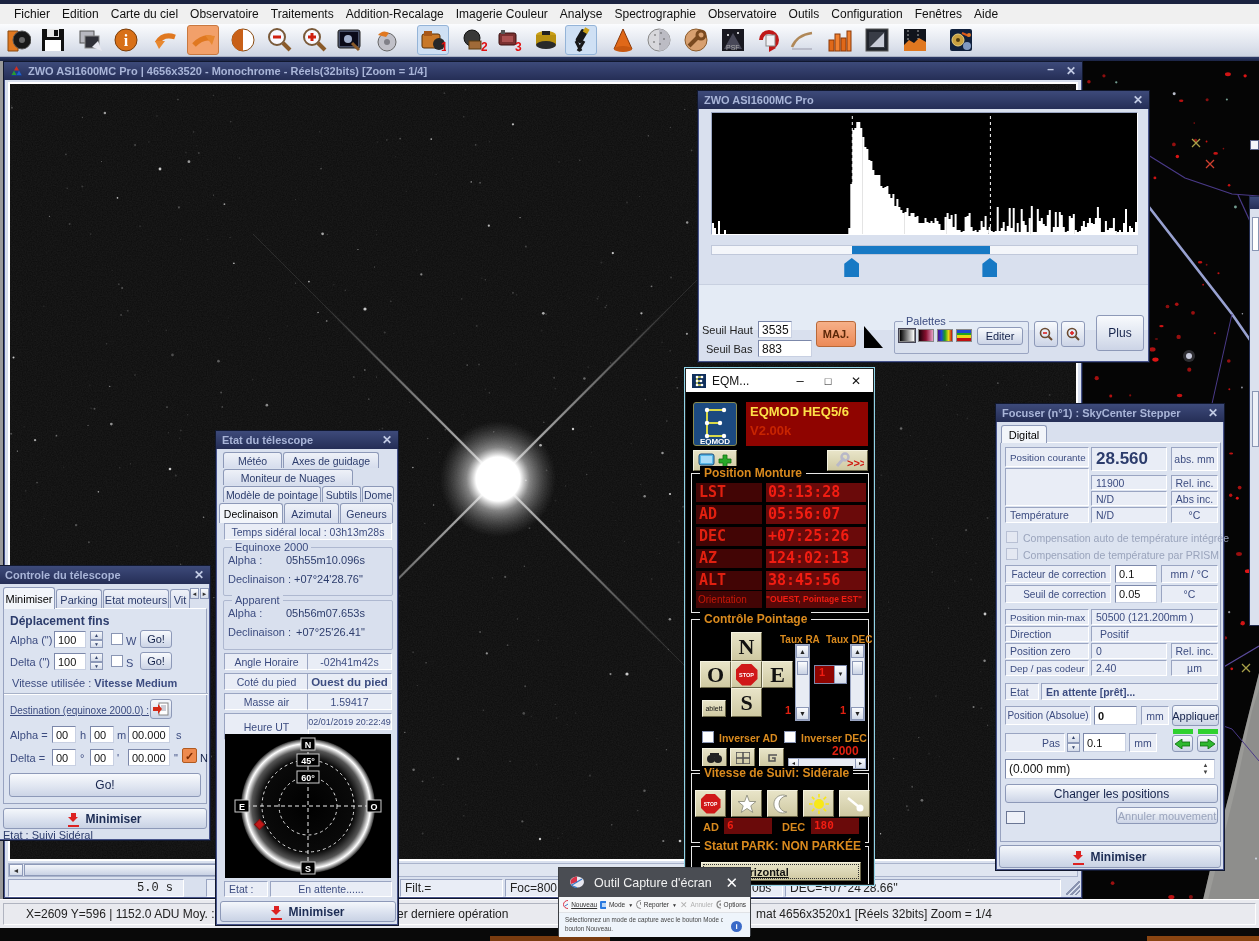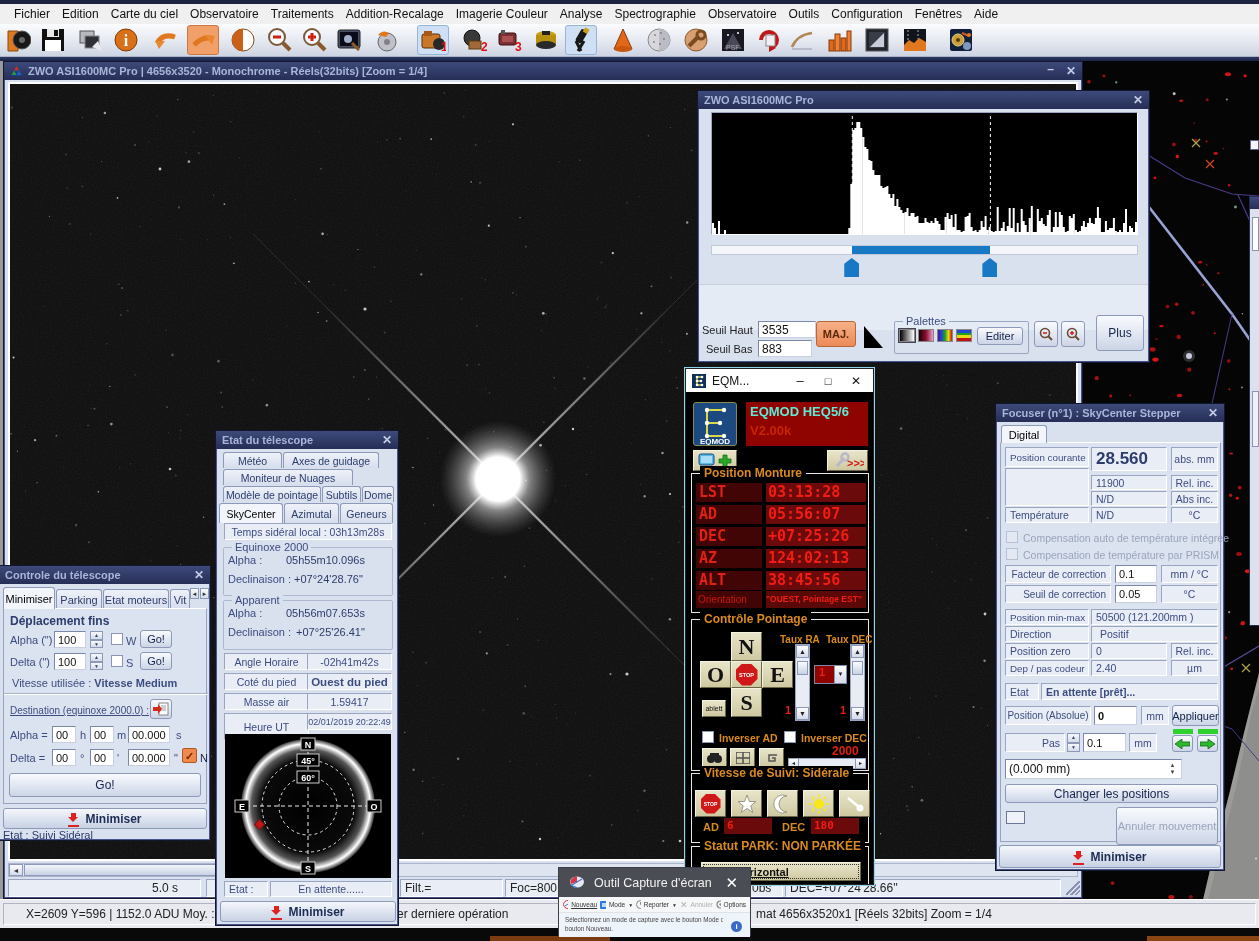--- a/index.html
+++ b/index.html
@@ -1115,21 +1115,21 @@
         <line x1="733" y1="150" x2="243" y2="640" stroke="#fff" stroke-width="0.8" opacity="0.13"></line>
         <circle cx="488" cy="395" r="58" fill="url(#halo)"></circle>
         <circle cx="488" cy="395" r="21" fill="#fff"></circle>
       </svg>
   </div>
   <div style="position:absolute;left:4px;top:801px;width:1070px;height:14px;background:#dfe5f0;border:1px solid #aab4cc;">
     <div style="position:absolute;left:0;top:0;width:14px;height:12px;background:linear-gradient(#fbfcfe,#d4dbe9);border:1px solid #8d99b8;font-size:7px;color:#333;text-align:center;line-height:11px;">◄</div>
     <div style="position:absolute;left:15px;top:0;width:300px;height:12px;background:linear-gradient(#f2f5fa,#c9d2e4);border:1px solid #8d99b8;"></div>
   </div>
   <div style="position:absolute;left:2px;top:816px;width:1076px;height:20px;">
-    <div class="sunk" style="position:absolute;left:2px;top:1px;width:193px;height:18px;justify-content:flex-end;padding-right:22px;font-size:12px;color:#222;">5.0 s</div>
+    <div class="sunk" style="position:absolute;left:2px;top:1px;width:176px;height:18px;justify-content:flex-end;padding-right:10px;font-size:12px;color:#222;font-family:Liberation Mono, monospace;">5.0 s</div>
     <div class="sunk" style="position:absolute;left:200px;top:1px;width:192px;height:18px;"></div>
     <div class="sunk left" style="position:absolute;left:394px;top:1px;width:103px;height:18px;font-size:12px;color:#222;">Filt.=</div>
     <div class="sunk left" style="position:absolute;left:499px;top:1px;width:240px;height:18px;font-size:12px;color:#222;">Foc=800.0</div>
     <div class="sunk left" style="position:absolute;left:741px;top:1px;width:36px;height:18px;font-size:12px;color:#222;">0bs</div>
     <div class="sunk left" style="position:absolute;left:779px;top:1px;width:276px;height:18px;font-size:12px;color:#222;">DEC=+07°24'28.66''</div>
     <div style="position:absolute;right:2px;top:3px;width:14px;height:14px;background:linear-gradient(135deg,transparent 45%,#8a94b0 45%,#8a94b0 55%,transparent 55%,transparent 62%,#8a94b0 62%,#8a94b0 72%,transparent 72%,transparent 79%,#8a94b0 79%,#8a94b0 89%,transparent 89%);"></div>
   </div>
 </div>
 
 <div class="win" id="histo-window" style="z-index:23;left:697px;top:90px;width:453px;height:273px;">
@@ -1144,21 +1144,21 @@
         <line x1="278.4" y1="3" x2="278.4" y2="121" stroke="#fff" stroke-width="1" stroke-dasharray="3,3"></line>
       </svg>
   </div>
   <div style="position:absolute;left:13px;top:154px;width:427px;height:10px;background:#f4f6fa;border:1px solid #c0c8da;">
     <div id="histrange" style="position: absolute; top: 0px; height: 8px; background: rgb(23, 121, 196); left: 140px; width: 138px;"></div>
   </div>
   <div id="histhandle1" style="position: absolute; top: 167px; width: 15px; height: 19px; background: rgb(23, 121, 196); clip-path: polygon(50% 0px, 100% 30%, 100% 100%, 0px 100%, 0px 30%); left: 146.25px;"></div>
   <div id="histhandle2" style="position: absolute; top: 167px; width: 15px; height: 19px; background: rgb(23, 121, 196); clip-path: polygon(50% 0px, 100% 30%, 100% 100%, 0px 100%, 0px 30%); left: 284.375px;"></div>
   <div style="position:absolute;left:1px;top:193px;width:449px;height:46px;background:#e4ebf5;border-top:1px solid #c8d0e0;"></div>
   <div class="lbl" style="left:4px;top:233px;color:#222;font-size:11px;">Seuil Haut</div>
-  <div class="inp" style="position:absolute;left:60px;top:230px;width:58px;height:17px;font-size:12px;">3535</div>
+  <div class="inp" style="position:absolute;left:60px;top:230px;width:34px;height:17px;font-size:12px;">3535</div>
   <div class="lbl" style="left:8px;top:252px;color:#222;font-size:11px;">Seuil Bas</div>
   <div class="inp" style="position:absolute;left:60px;top:249px;width:54px;height:17px;font-size:12px;">883</div>
   <div class="btn" style="position:absolute;left:116px;top:230px;width:40px;height:26px;background:linear-gradient(#f6b088,#ec8a58);border:1px solid #b86838;color:#5c2808;font-weight:bold;left:118px;">MAJ.</div>
   <div style="position:absolute;left:166px;top:235px;width:19px;height:22px;background:#000;clip-path:polygon(0 0,100% 100%,0 100%);"></div>
   <div class="gb" style="left:196px;top:230px;width:135px;height:33px;border-color:#9aa5c2;">
     <span class="gbl" style="background:#e4ebf5;">Palettes</span>
     <div id="palettes" style="position:absolute;left:4px;top:7px;display:flex;gap:3px;">
         <div style="width: 16px; height: 13px; background: linear-gradient(90deg, rgb(0, 0, 0), rgb(255, 255, 255)); border: 1px solid rgb(136, 136, 136); outline: rgb(68, 68, 85) solid 1px;"></div>
         <div style="width: 16px; height: 13px; background: linear-gradient(90deg, rgb(24, 0, 8), rgb(138, 16, 48), rgb(232, 160, 200)); border: 1px solid rgb(136, 136, 136);"></div>
         <div style="width: 16px; height: 13px; background: linear-gradient(90deg, rgb(80, 16, 138), rgb(32, 72, 208), rgb(32, 160, 32), rgb(232, 216, 24), rgb(192, 16, 16)); border: 1px solid rgb(136, 136, 136);"></div>
@@ -1189,21 +1189,21 @@
     <span>Etat du télescope</span>
     <span class="tx">✕</span>
   </div>
   <div id="etat-tabs">
       <div class="tab" style="left: 7px; top: 21px; width: 59px; height: 16px; font-size: 10.5px;">Météo</div>
       <div class="tab" style="left: 67px; top: 21px; width: 96px; height: 16px; font-size: 10.5px;">Axes de guidage</div>
       <div class="tab" style="left: 7px; top: 38px; width: 130px; height: 16px; font-size: 10.5px;">Moniteur de Nuages</div>
       <div class="tab" style="left: 7px; top: 55px; width: 98px; height: 16px; font-size: 10.5px;">Modèle de pointage</div>
       <div class="tab" style="left: 106px; top: 55px; width: 39px; height: 16px; font-size: 10.5px;">Subtils</div>
       <div class="tab" style="left: 146px; top: 55px; width: 32px; height: 16px; font-size: 10.5px;">Dome</div>
-      <div class="tab on" style="left: 3px; top: 72px; width: 64px; height: 20px; font-size: 10.5px;">SkyCenter</div>
+      <div class="tab on" style="left: 3px; top: 72px; width: 64px; height: 20px; font-size: 10.5px;">Declinaison</div>
       <div class="tab" style="left: 68px; top: 72px; width: 55px; height: 20px; font-size: 10.5px;">Azimutal</div>
       <div class="tab" style="left: 124px; top: 72px; width: 53px; height: 20px; font-size: 10.5px;">Geneurs</div>
     </div>
   <div class="sunk" style="position:absolute;left:8px;top:92px;width:168px;height:17px;">Temps sidéral local : 03h13m28s</div>
   <div class="gb" style="left:7px;top:116px;width:170px;height:49px;">
     <span class="gbl">Equinoxe 2000</span>
     <div class="lbl" style="left:4px;top:6px;">Alpha :</div>
     <div class="lbl" style="left:62px;top:6px;color:#2c3c6c;">05h55m10.096s</div>
     <div class="lbl" style="left:4px;top:25px;">Declinaison :</div>
     <div class="lbl" style="left:70px;top:25px;color:#2c3c6c;">+07°24'28.76"</div>
@@ -1361,21 +1361,21 @@
         <circle cx="30" cy="7" r="2.2" fill="#fff"></circle>
         <circle cx="13" cy="7" r="2.2" fill="#fff"></circle>
         <circle cx="13" cy="20" r="2.2" fill="#fff"></circle>
         <circle cx="26" cy="20" r="2.2" fill="#fff"></circle>
         <circle cx="13" cy="33" r="2.2" fill="#fff"></circle>
         <circle cx="30" cy="33" r="2.2" fill="#fff"></circle>
         <text x="21" y="41" text-anchor="middle" font-size="8" font-weight="bold" fill="#fff" font-family="Liberation Sans">EQMOD</text>
       </svg>
   </div>
   <div style="position:absolute;left:60px;top:33px;width:122px;height:44px;background:#8f0400;padding:2px 4px;">
-    <div style="font-size:13px;font-weight:bold;color:#5eead4;white-space:nowrap;">EQMOD HEQ5/6</div>
+    <div style="font-size:13px;font-weight:bold;color:#fde047;white-space:nowrap;">EQMOD HEQ5/6</div>
     <div style="font-size:13px;font-weight:bold;color:#c82400;margin-top:4px;">V2.00k</div>
   </div>
   <div class="beige" style="position:absolute;left:7px;top:81px;width:44px;height:21px;">
       <svg width="34" height="18">
         <rect x="1" y="2" width="15" height="11" rx="2" fill="#58b8e8" stroke="#1a4a7a"></rect>
         <rect x="3" y="4" width="11" height="7" fill="#a8dcf8"></rect>
         <path d="M25 3 L29 3 L29 7 L33 7 L33 11 L29 11 L29 15 L25 15 L25 11 L21 11 L21 7 L25 7 Z" fill="#28a828" stroke="#117011" stroke-width="0.8"></path>
       </svg>
     </div>
   <div class="beige" style="position:absolute;left:141px;top:81px;width:41px;height:21px;">
@@ -1564,27 +1564,27 @@
     <div class="btn" style="position:absolute;left:171px;top:292px;width:21px;height:17px;">
         <svg width="15" height="10">
           <polygon points="0,5 7,0 7,3 15,3 15,7 7,7 7,10" fill="#2fb82f" stroke="#0a6a0a" stroke-width="0.8"></polygon>
         </svg>
       </div>
     <div class="btn" style="position:absolute;left:196px;top:292px;width:21px;height:17px;">
         <svg width="15" height="10">
           <polygon points="15,5 8,0 8,3 0,3 0,7 8,7 8,10" fill="#2fb82f" stroke="#0a6a0a" stroke-width="0.8"></polygon>
         </svg>
       </div>
-    <div class="inp" style="position:absolute;left:4px;top:316px;width:177px;height:20px;font-size:12px;">
+    <div class="inp" style="position:absolute;left:4px;top:316px;width:210px;height:20px;font-size:12px;">
         <span>(0.000 mm)</span>
         <span style="position:absolute;right:2px;top:2px;width:13px;height:14px;font-size:6px;line-height:7px;text-align:center;color:#444;">▲<br>▼</span>
       </div>
     <div class="btn" style="position:absolute;left:4px;top:341px;width:213px;height:19px;font-size:12px;">Changer les positions</div>
     <div style="position:absolute;left:5px;top:368px;width:19px;height:13px;background:#eef1f8;border:1px solid #6a7694;"></div>
-    <div class="btn" style="position:absolute;left:115px;top:364px;width:102px;height:38px;color:#9aa4bc;">Annuler mouvement</div>
+    <div class="btn" style="position:absolute;left:115px;top:364px;width:102px;height:17px;color:#9aa4bc;">Annuler mouvement</div>
   </div>
   <div class="minbtn" style="left:3px;top:441px;width:222px;height:23px;">
       <span class="dlarrow">
         <i></i>
       </span>
       <span>Minimiser</span>
     </div>
 </div>
 
 <div id="app-status" class="abs">

